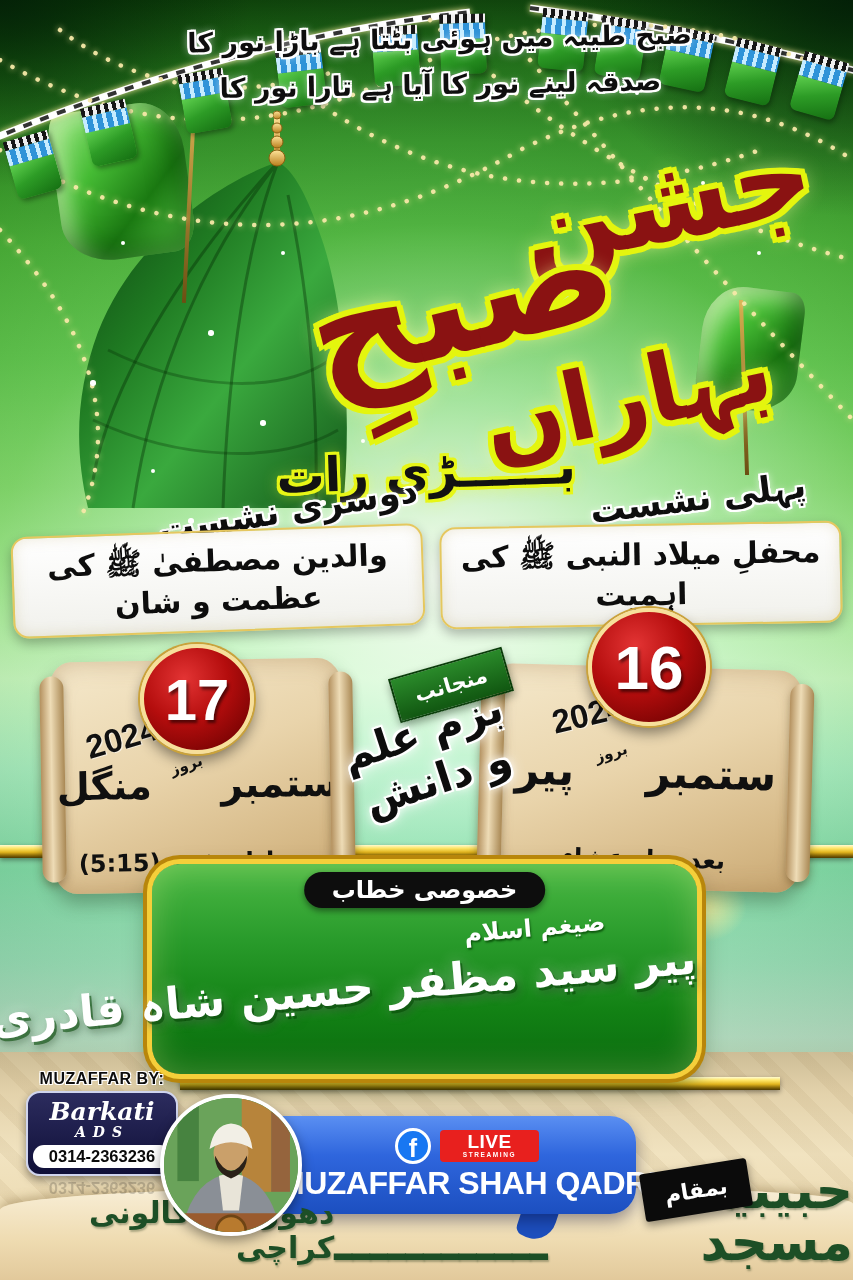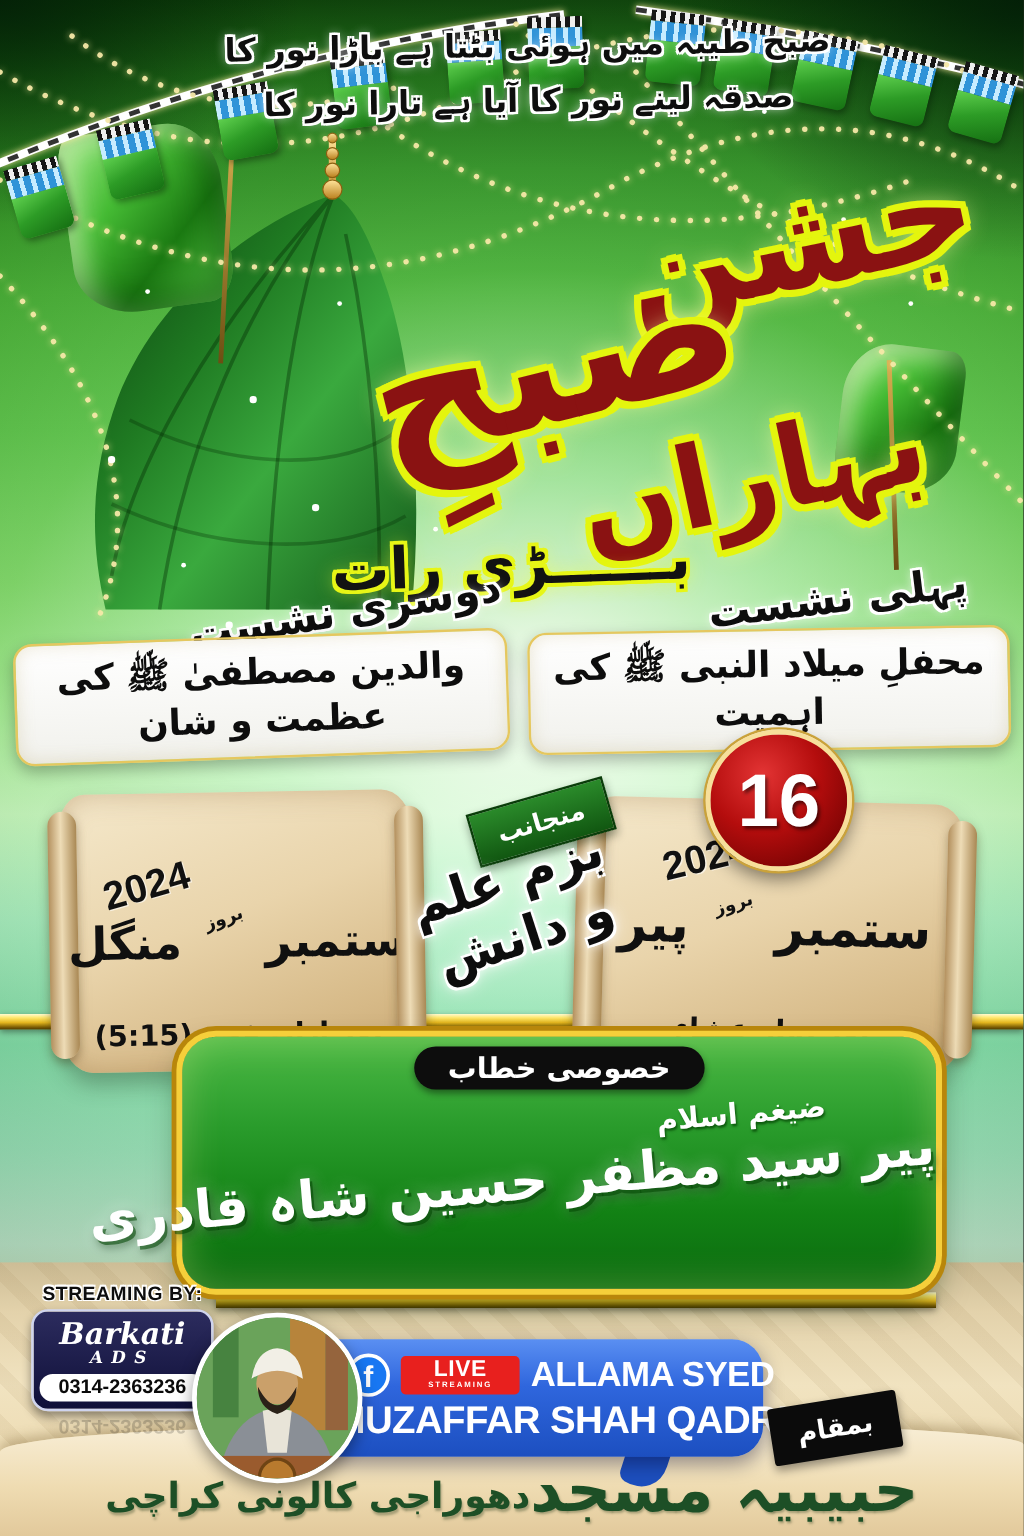--- a/index.html
+++ b/index.html
@@ -120,21 +120,21 @@
     box-shadow:0 4px 8px rgba(0,20,0,.4);}
   .org-name{position:absolute;left:330px;top:706px;width:200px;z-index:7;text-align:center;
     font-size:42px;font-weight:800;color:#0d0d0d;line-height:1.18;transform:rotate(-18deg);
     text-shadow:0 0 8px #fff,0 0 16px #fff,2px 2px 0 #fff,-2px -2px 0 #fff,2px -2px 0 #fff,-2px 2px 0 #fff;}
 
   
   .gold-strip{position:absolute;z-index:5;background:linear-gradient(180deg,#fffbd0 0%,#ffe668 25%,#e3b61f 55%,#7a5c04 85%,#4e3a02 100%);
     box-shadow:0 2px 5px rgba(0,0,0,.4);}
   .gold-top{left:0;top:845px;width:853px;height:13px;}
   .gold-bottom{left:180px;top:1077px;width:600px;height:13px;z-index:6;}
-  .banner{position:absolute;left:152px;top:864px;width:628px;height:210px;z-index:7;border-radius:28px;
+  .banner{position:absolute;left:152px;top:864px;width:545px;height:210px;z-index:7;border-radius:28px;
     background:linear-gradient(180deg,#4cb945 0%,#2a9c2c 35%,#128114 70%,#0b6b10 100%);
     box-shadow:0 0 0 5px #f5cf3a,0 0 0 9px #b8860b,0 12px 26px rgba(0,40,0,.5), inset 0 0 34px rgba(255,255,160,.28);}
   .banner-ribbon{position:absolute;left:50%;top:8px;transform:translateX(-50%);background:#0d0d0d;color:#fff;
     padding:4px 28px;border-radius:22px;font-size:24px;font-weight:700;letter-spacing:1px;white-space:nowrap;
     box-shadow:0 3px 6px rgba(0,0,0,.45);}
   .banner-honorific{position:absolute;right:92px;top:50px;color:#fff;font-size:24px;font-weight:700;
     transform:rotate(-5deg);text-shadow:1px 2px 2px rgba(0,60,0,.7);}
   .banner-name{position:absolute;left:0;right:0;top:92px;text-align:center;color:#fff;font-size:44px;font-weight:800;
     white-space:nowrap;transform:rotate(-5deg);
     text-shadow:2px 3px 0 rgba(0,70,0,.55),0 0 16px rgba(255,255,255,.4),3px 5px 8px rgba(0,40,0,.5);}
@@ -277,34 +277,35 @@
 
   <div class="scroll scroll-17">
     <span class="scroll-year y17">2024</span>
     <div class="dateline d17 rtl">
       <span>ستمبر</span>
       <span class="broz">بروز</span>
       <span>منگل</span>
     </div>
     <div class="timing tm17 rtl">بعد اذانِ فجر (5:15)</div>
   </div>
+  <div class="day-badge badge-17">17</div>
 
   <div class="org-ribbon rtl">منجانب</div>
   <div class="org-name rtl">بزم علم و دانش</div>
 
   <div class="gold-strip gold-top"></div>
   <div class="gold-strip gold-bottom"></div>
   <div class="banner">
     <div class="banner-ribbon rtl">خصوصی خطاب</div>
     <div class="banner-honorific rtl">ضیغم اسلام</div>
     <div class="banner-name rtl">پیر سید مظفر حسین شاہ قادری</div>
   </div>
 
   <div class="designed">
-    <div class="designed-heading">STREAMING BY:</div>
+    <div class="designed-heading">MUZAFFAR BY:</div>
     <div class="designed-box">
       <div class="designed-name">Barkati</div>
       <div class="designed-suffix">ADS</div>
       <div class="designed-phone">0314-2363236</div>
     </div>
     <div class="phone-reflect">0314-2363236</div>
   </div>
 
   <div class="speaker-photo">
     <svg viewBox="0 0 100 100" width="100%" height="100%">
@@ -323,24 +324,24 @@
   </div>
 
   <div class="bar-tail"></div>
   <div class="live-bar">
     <div class="live-row">
       <div class="fb-icon">f</div>
       <div class="live-badge">
         <div class="live-word">LIVE</div>
         <div class="streaming-word">STREAMING</div>
       </div>
-      <div class="live-name1">ALLAMA SYED</div>
     </div>
     <div class="live-name2">MUZAFFAR SHAH QADRI</div>
   </div>
 
   <div class="venue-ribbon rtl">بمقام</div>
   <div class="venue-line rtl">
     <span class="venue-name">حبیبیہ مسجد</span>
+    <span class="venue-kashida">ــــــــــــ</span>
     <span class="venue-address">دھوراجی کالونی کراچی</span>
   </div>
 
 </div>
 
 </body></html>

